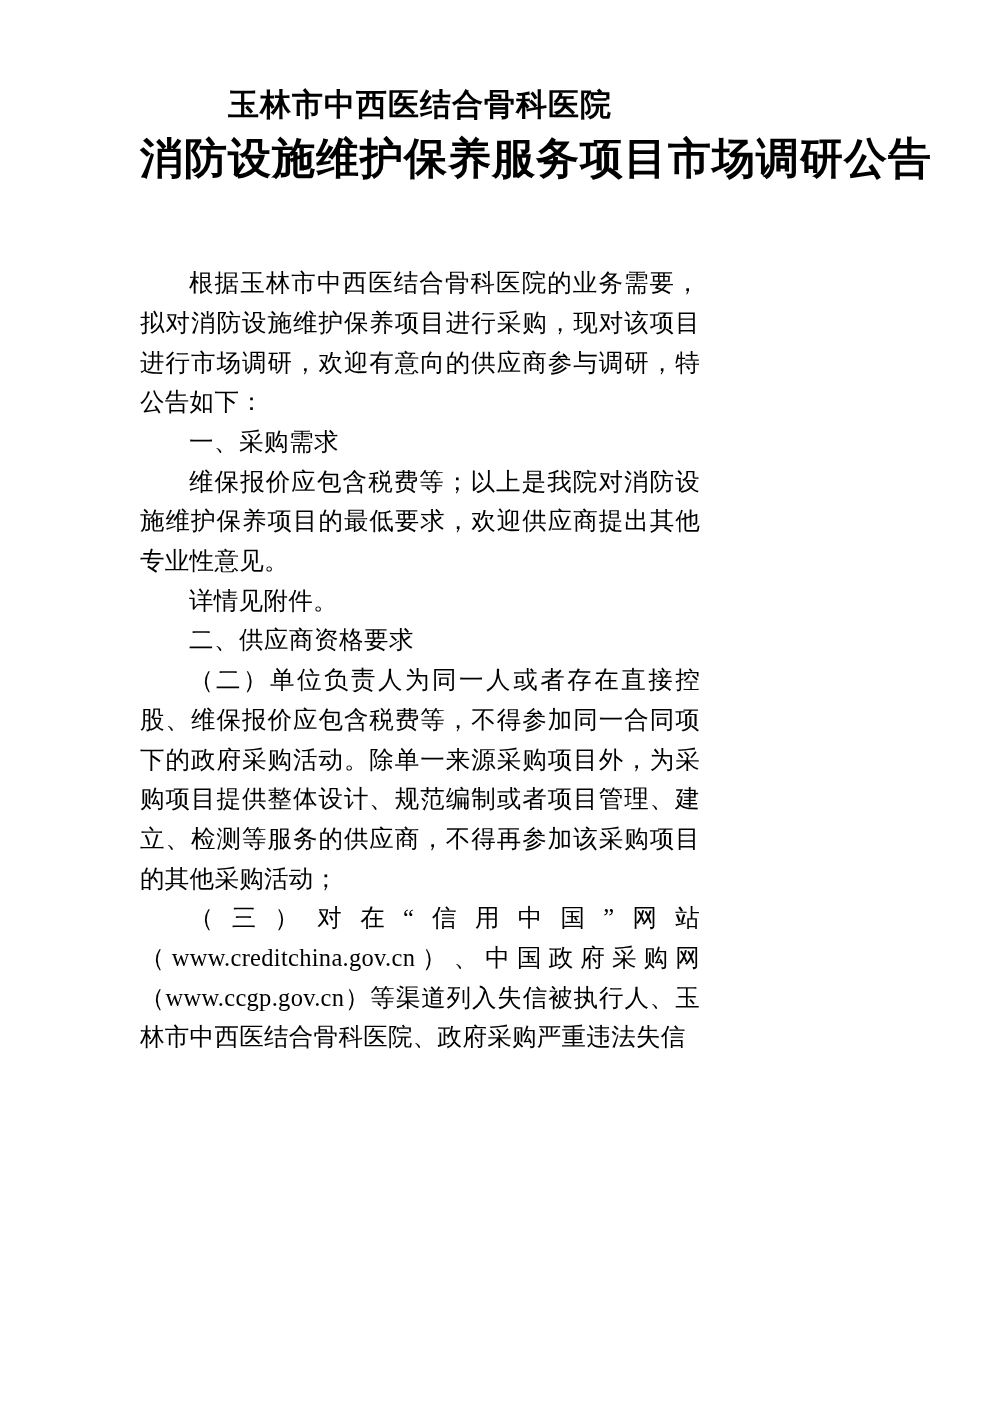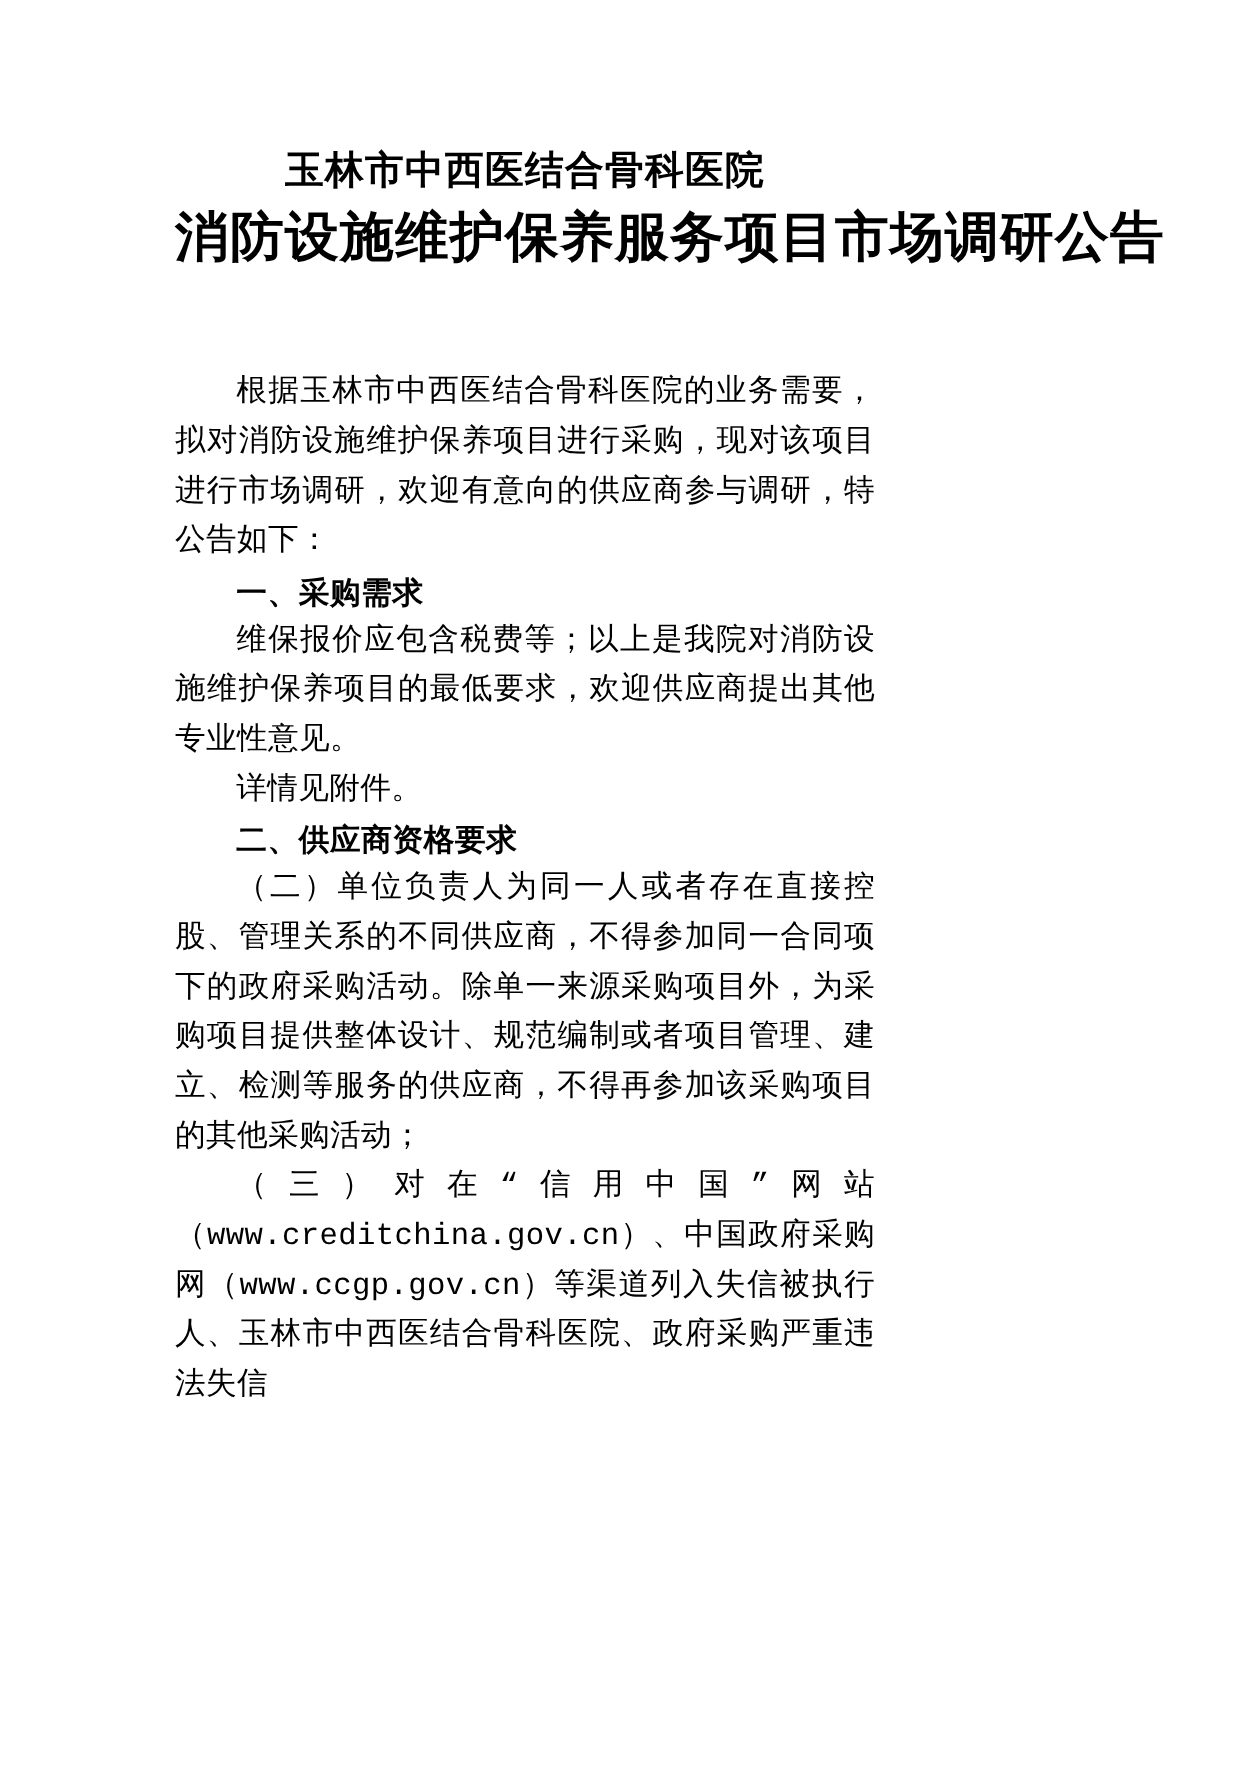--- a/index.html
+++ b/index.html
@@ -12,21 +12,21 @@
     height: 1414px;
     font-family: "Liberation Serif", "DejaVu Serif", serif;
     color: #000000;
     overflow: hidden;
   }
   .page {
     position: relative;
     width: 840px;
     height: 1414px;
     box-sizing: border-box;
-    padding: 96px 140px 0 140px;
+    padding: 64px 140px 0 140px;
   }
   .doc-title {
     text-align: center;
     font-family: "DejaVu Serif", "Liberation Serif", serif;
     font-weight: bold;
     font-size: 31px;
     line-height: 1.45;
     letter-spacing: 1px;
     margin: 0;
     padding-top: 18px;
@@ -44,25 +44,24 @@
   p.para {
     margin: 0;
     font-size: 24.5px;
     line-height: 1.62;
     text-align: justify;
     text-justify: inter-ideograph;
     letter-spacing: 0.3px;
   }
   p.indent {
     text-indent: 2em;
-    font-family: Liberation Mono, monospace;
   }
   p.heading {
     text-indent: 2em;
-    font-weight: bold;
+    font-weight: normal;
     font-family: "DejaVu Serif", "Liberation Serif", serif;
     font-size: 24.5px;
     letter-spacing: 0.5px;
   }
 </style>
 </head>
 <body>
 
 <div class="page">
 
@@ -70,17 +69,17 @@
     <span class="line line1">玉林市中西医结合骨科医院</span>
     <span class="line line2">消防设施维护保养服务项目市场调研公告</span>
   </h1>
 
   <div class="body-block">
     <p class="para indent">根据玉林市中西医结合骨科医院的业务需要，拟对消防设施维护保养项目进行采购，现对该项目进行市场调研，欢迎有意向的供应商参与调研，特公告如下：</p>
     <p class="para heading">一、采购需求</p>
     <p class="para indent">维保报价应包含税费等；以上是我院对消防设施维护保养项目的最低要求，欢迎供应商提出其他专业性意见。</p>
     <p class="para indent">详情见附件。</p>
     <p class="para heading">二、供应商资格要求</p>
-    <p class="para indent">（二）单位负责人为同一人或者存在直接控股、管理关系的不同供应商，不得参加同一合同项下的政府采购活动。除单一来源采购项目外，为采购项目提供整体设计、规范编制或者项目管理、建立、检测等服务的供应商，不得再参加该采购项目的其他采购活动；</p>
+    <p class="para indent">（二）单位负责人为同一人或者存在直接控股、维保报价应包含税费等，不得参加同一合同项下的政府采购活动。除单一来源采购项目外，为采购项目提供整体设计、规范编制或者项目管理、建立、检测等服务的供应商，不得再参加该采购项目的其他采购活动；</p>
     <p class="para indent">（三）对在“信用中国”网站（www.creditchina.gov.cn）、中国政府采购网（www.ccgp.gov.cn）等渠道列入失信被执行人、玉林市中西医结合骨科医院、政府采购严重违法失信</p>
   </div>
 
 </div>
 
 </body></html>

